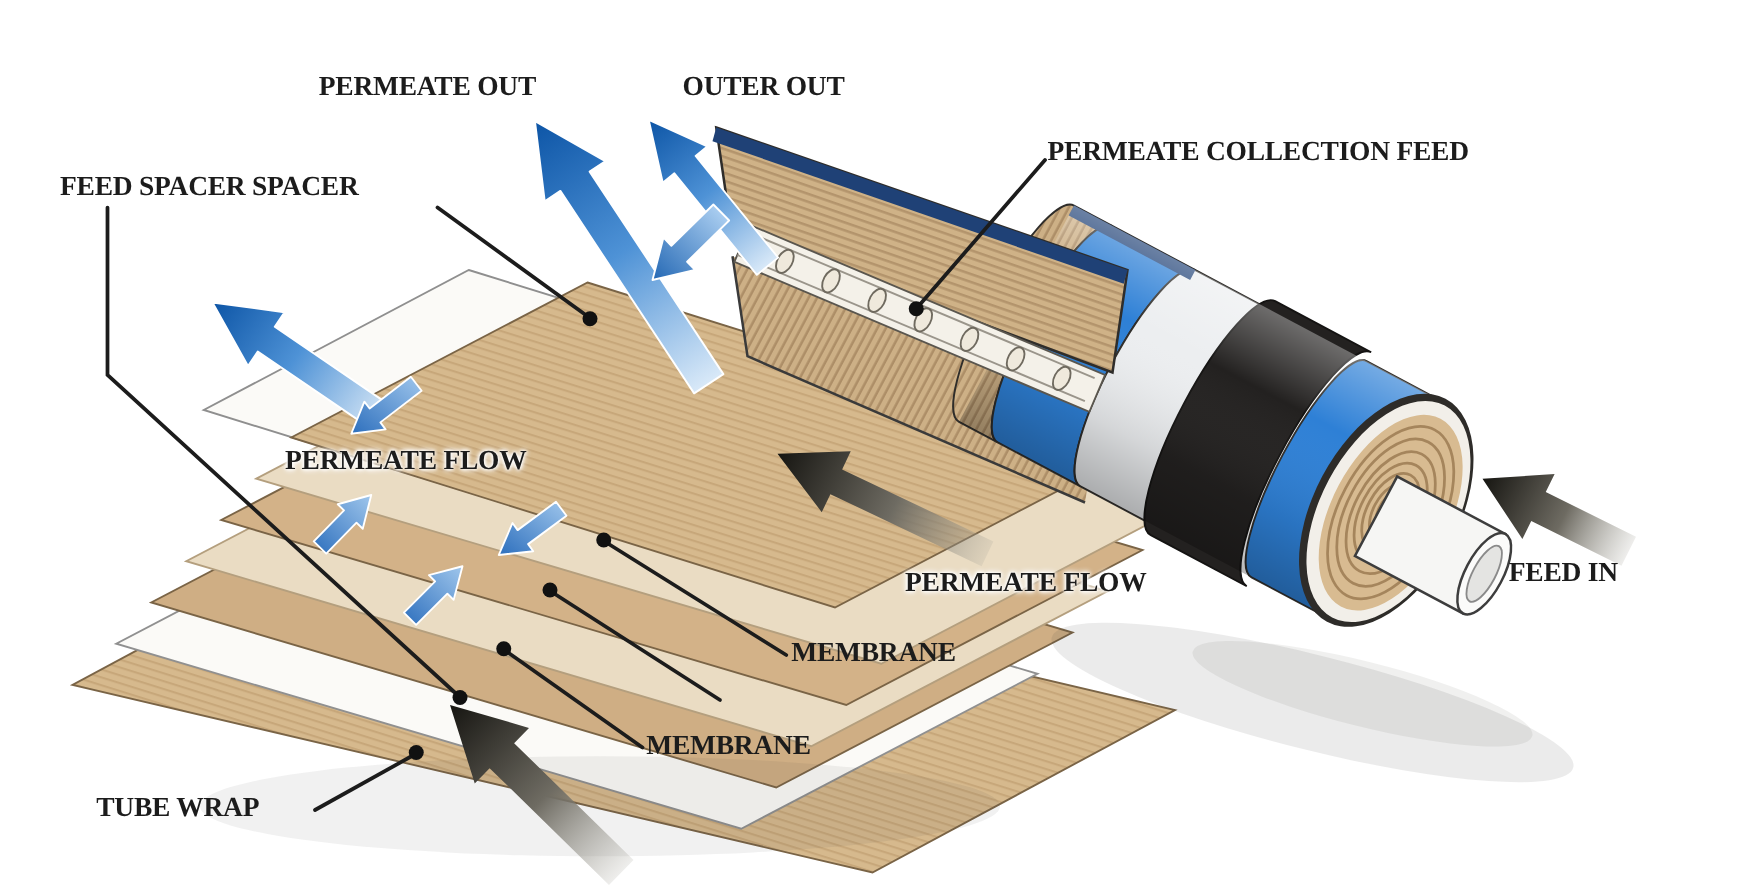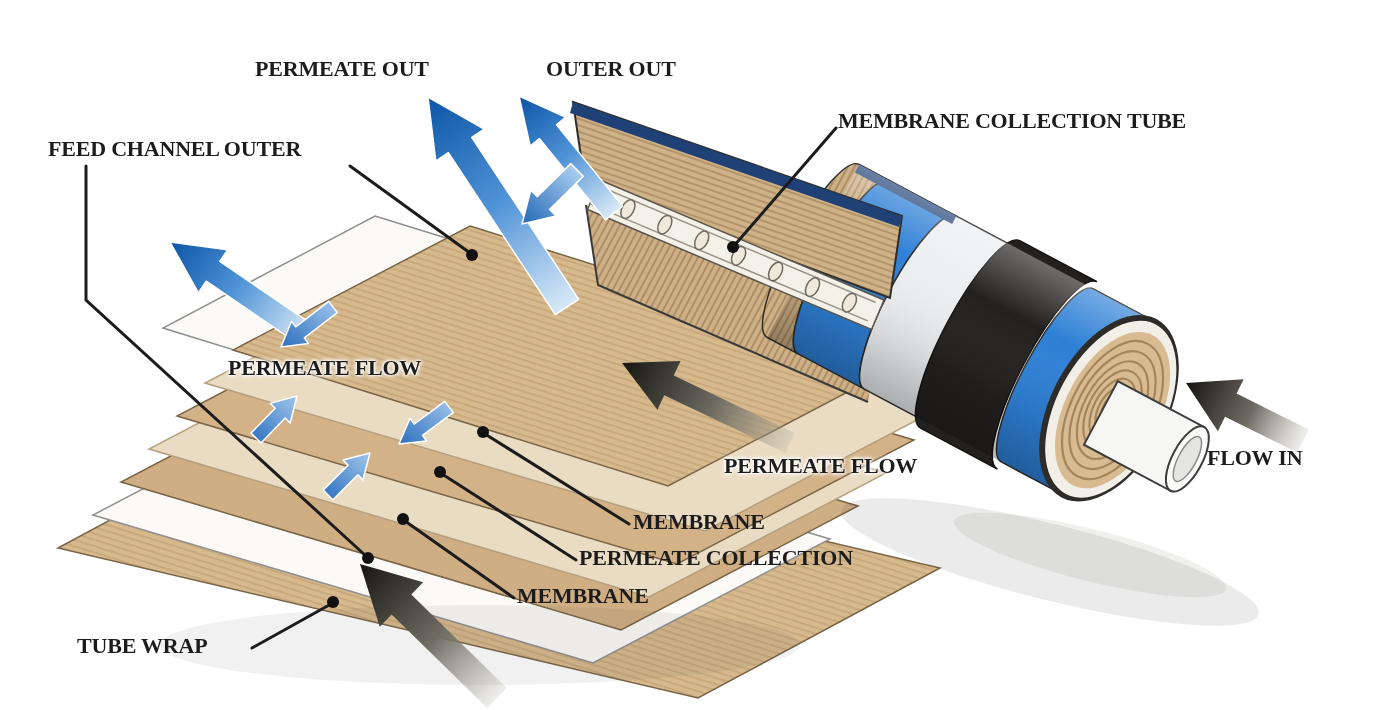--- a/index.html
+++ b/index.html
@@ -183,22 +183,21 @@
     <circle cx="472" cy="255" r="6"></circle>
     <circle cx="483" cy="432" r="6"></circle>
     <circle cx="440" cy="472" r="6"></circle>
     <circle cx="403" cy="519" r="6"></circle>
     <circle cx="333" cy="602" r="6"></circle>
   </g>
 </svg>
 
   <div class="lbl" style="left:255px;top:58px">PERMEATE OUT</div>
   <div class="lbl" style="left:546px;top:58px">OUTER OUT</div>
-  <div class="lbl" style="left:838px;top:110px">MEMBRANE COLLECTION TUBE</div>
-  <div class="lbl" style="left:48px;top:138px">FEED CHANNEL OUTER</div>
+  <div class="lbl" style="left:838px;top:110px">PERMEATE COLLECTION FEED</div>
+  <div class="lbl" style="left:48px;top:138px">FEED SPACER SPACER</div>
   <div class="lbl halo" style="left:228px;top:357px">PERMEATE FLOW</div>
   <div class="lbl halo" style="left:724px;top:455px">PERMEATE FLOW</div>
-  <div class="lbl" style="left:1207px;top:447px">FLOW IN</div>
+  <div class="lbl" style="left:1207px;top:447px">FEED IN</div>
   <div class="lbl" style="left:633px;top:511px">MEMBRANE</div>
-  <div class="lbl" style="left:579px;top:547px">PERMEATE COLLECTION</div>
   <div class="lbl" style="left:517px;top:585px">MEMBRANE</div>
   <div class="lbl" style="left:77px;top:635px">TUBE WRAP</div>
 </div>
 
 </body></html>

